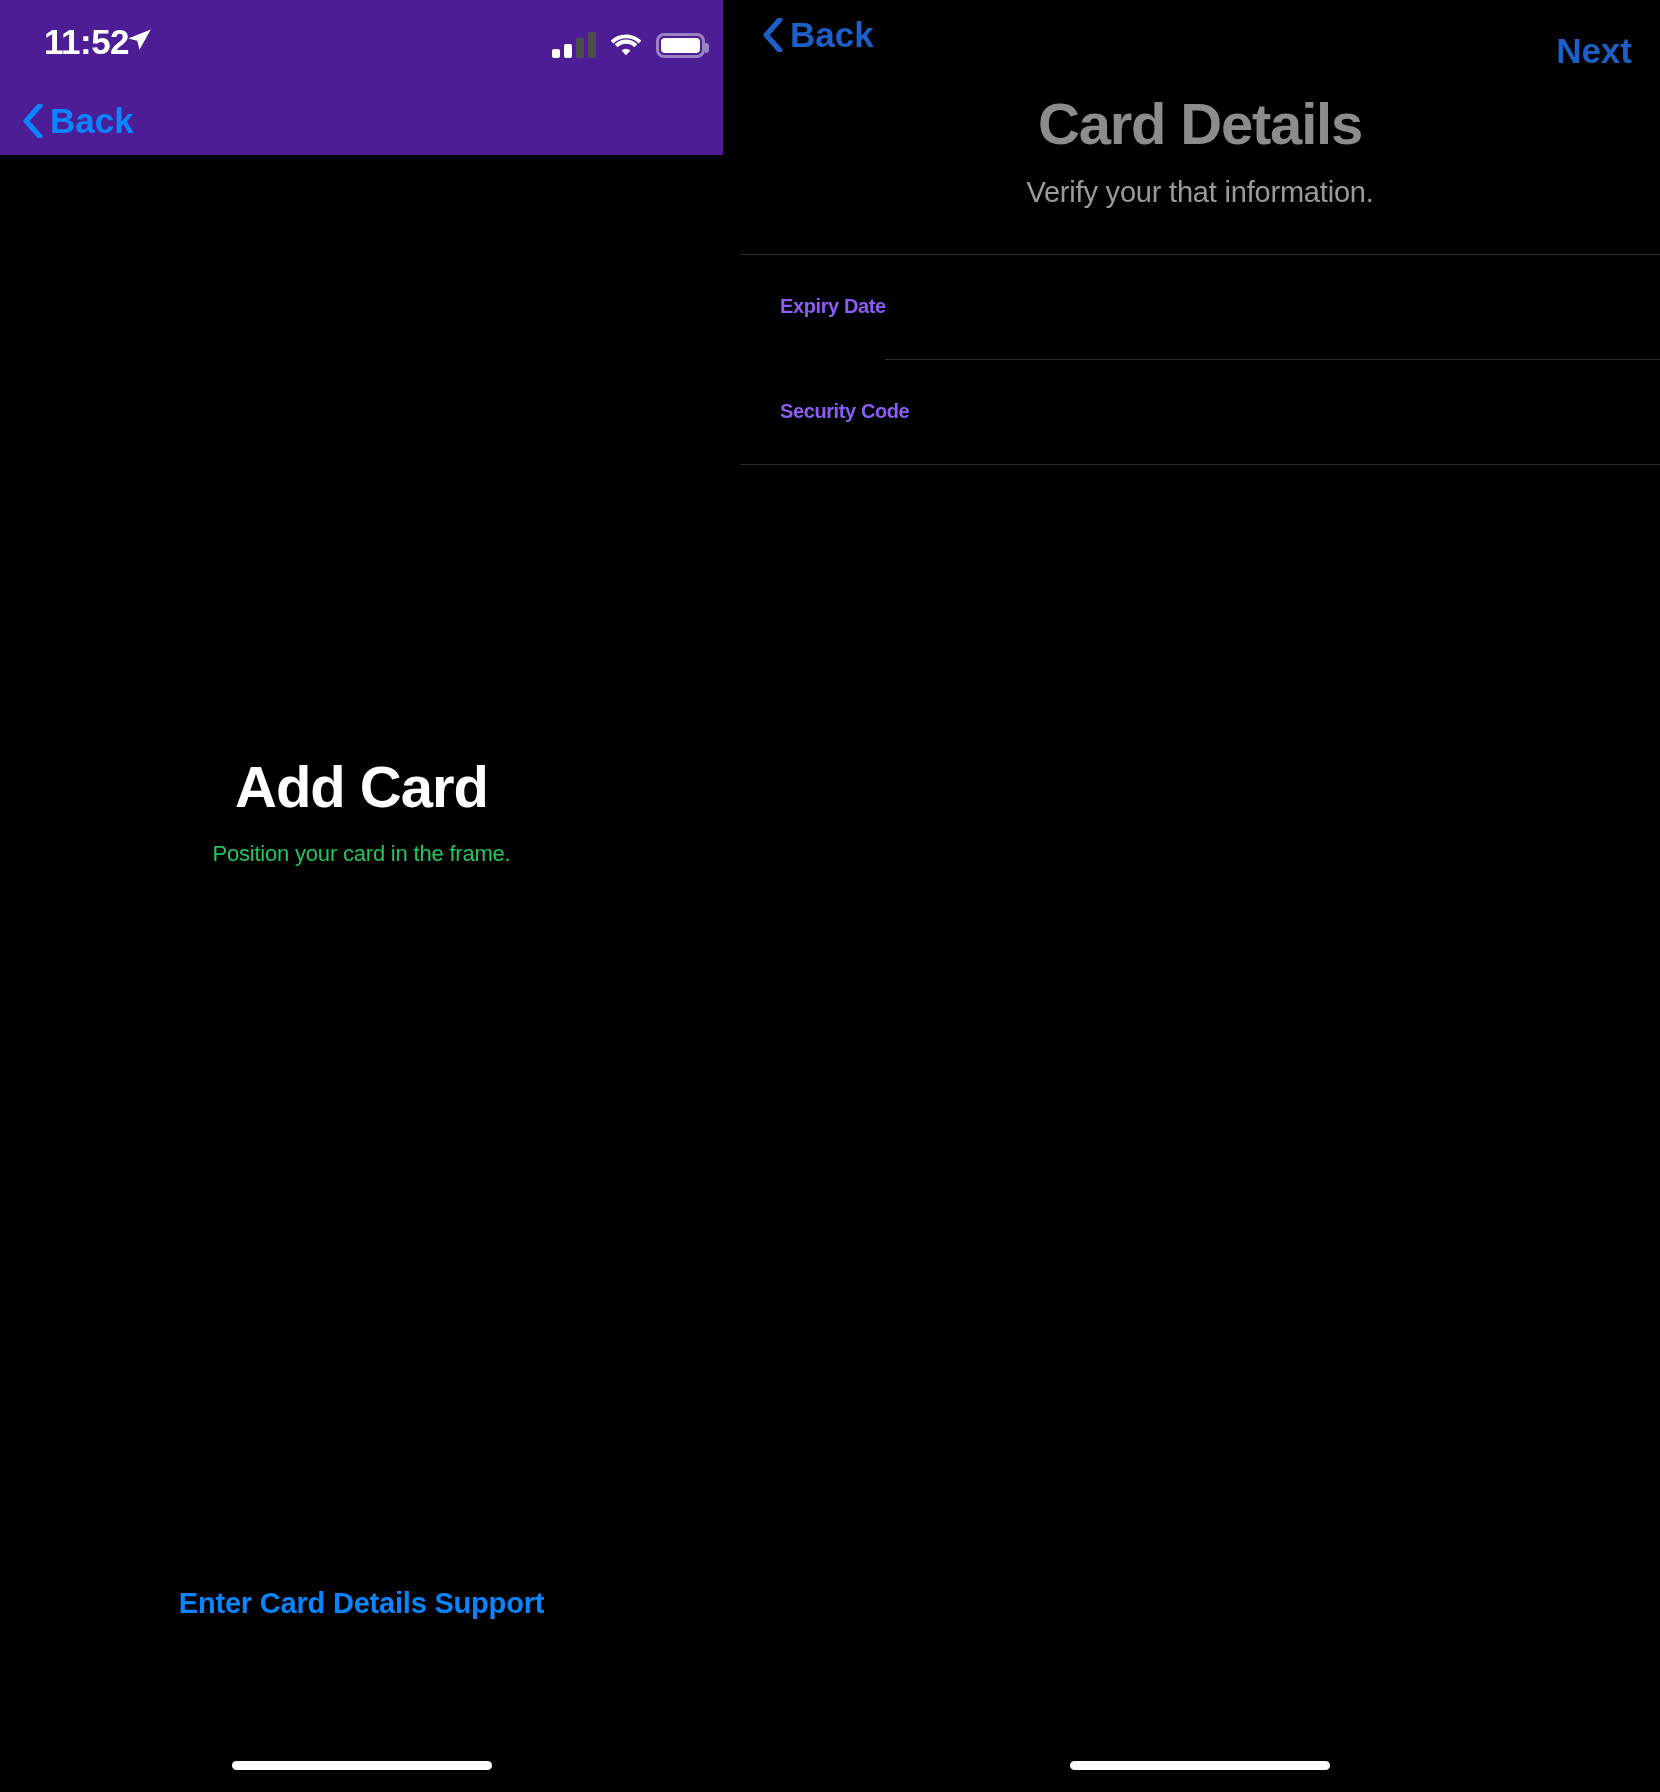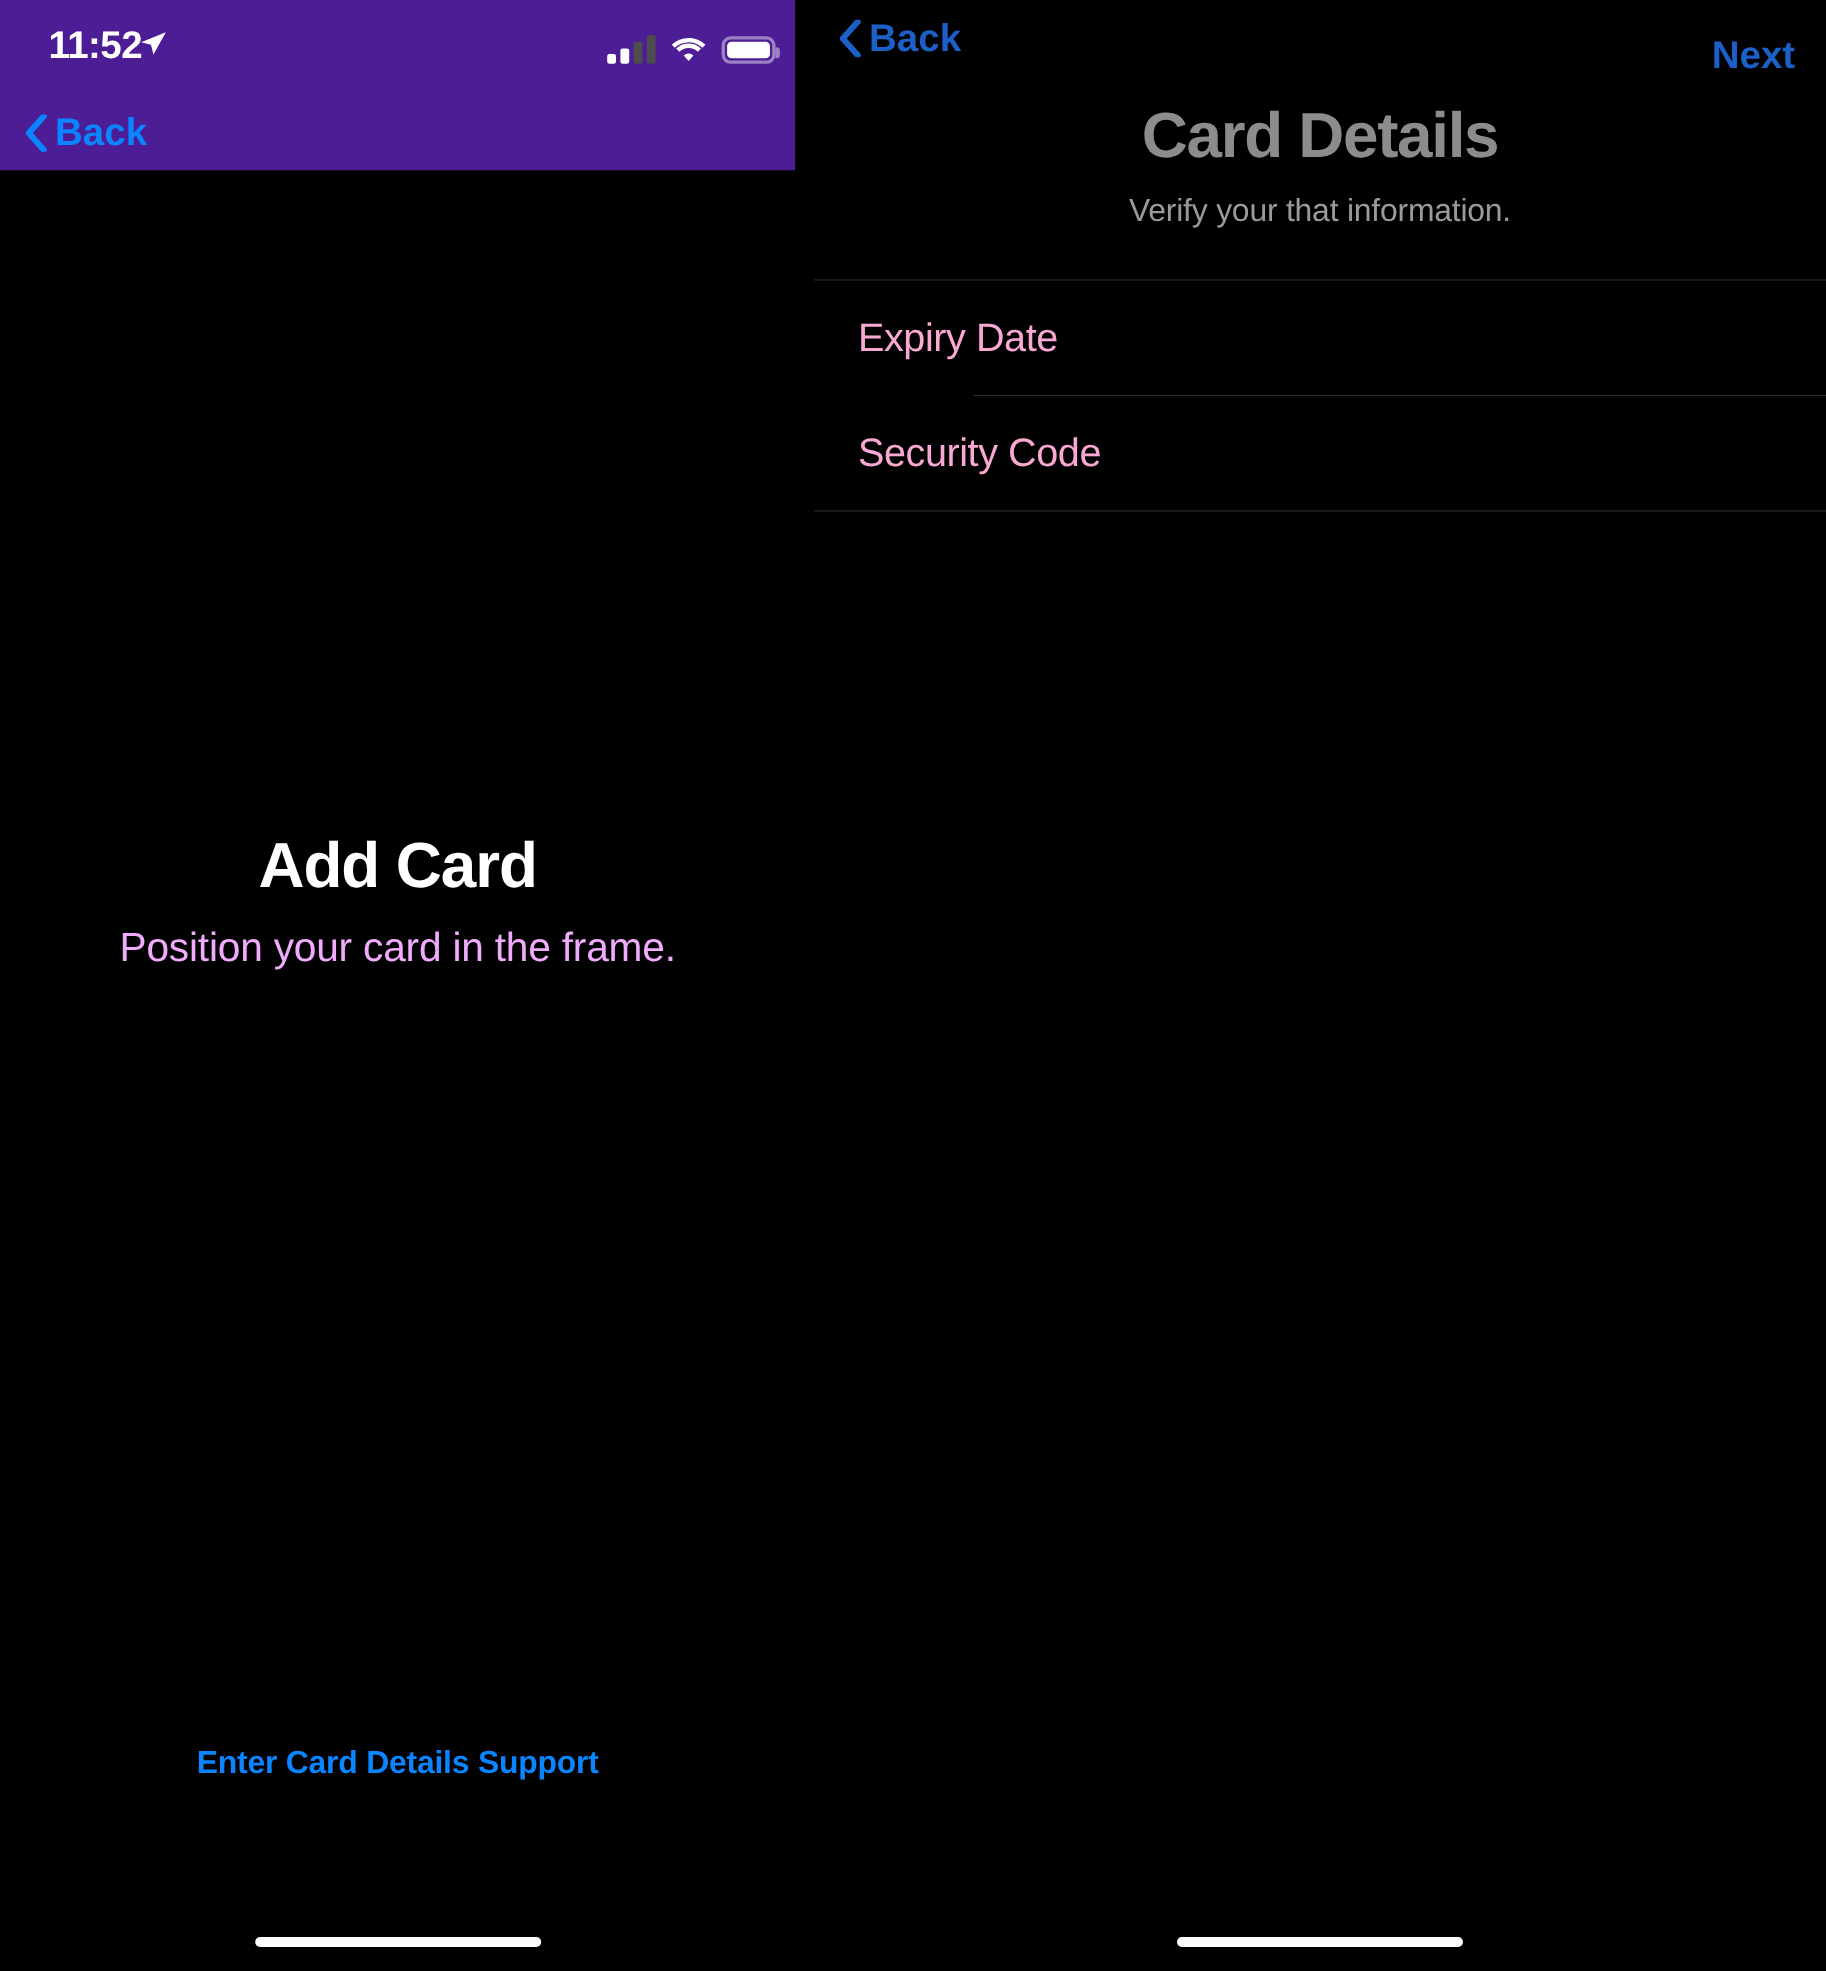--- a/index.html
+++ b/index.html
@@ -79,21 +79,21 @@
   }
   .addcard-block {
     position:absolute; left:0; right:0; top:600px;
     text-align:center;
   }
   .addcard-title {
     color:#fff; font-size:58px; font-weight:bold; letter-spacing:-1px;
     line-height:1.1;
   }
   .addcard-sub {
-    color:#f0abfc; font-size:37px; margin-top:22px; letter-spacing:-0.2px;
+    color:#22c55e; font-size:22px; margin-top:22px; letter-spacing:-0.2px;
   }
   .manual-link {
     position:absolute; left:0; right:0; bottom:172px;
     text-align:center; color:#0a84ff;
     font-size:29px; font-weight:bold; letter-spacing:-0.2px;
   }
   .home-indicator {
     position:absolute; bottom:22px; left:50%; transform:translateX(-50%);
     width:260px; height:9px; border-radius:6px; background:#fff;
   }
@@ -108,21 +108,21 @@
   .cd-sub { color:#9a9a9a; font-size:29px; margin-top:20px; letter-spacing:-0.2px; }
 
   .form-list { margin-top:45px; }
   .rule-full { height:1px; background:#2b2b2b; }
   .rule-inset { height:1px; background:#2b2b2b; margin-left:145px; }
   .form-row {
     height:104px; display:flex; align-items:center;
     padding-left:40px;
   }
   .form-label {
-    color:#f9a8d4; font-size:36px; font-weight:normal; letter-spacing:-0.4px;
+    color:#8b5cf6; font-size:20px; font-weight:bold; letter-spacing:-0.4px;
   }
 
   
   .alert {
     position:absolute; left:131px; top:650px;
     width:470px; background:#262626;
     border-radius:22px; overflow:hidden;
   }
   .alert-content { padding:36px 30px 28px; text-align:center; }
   .alert-title {

